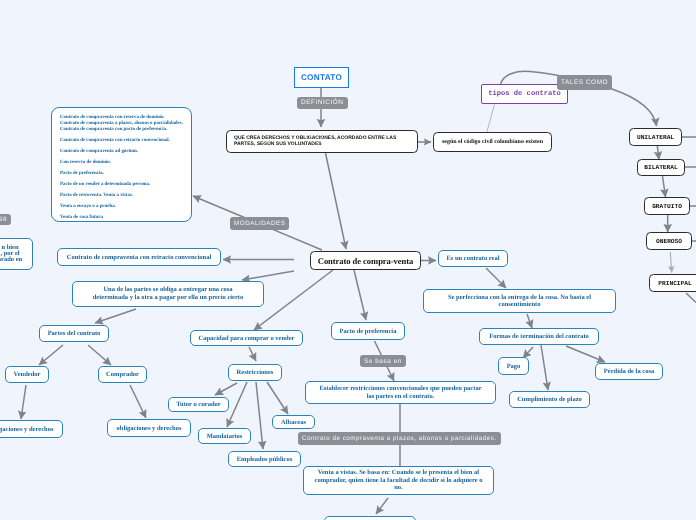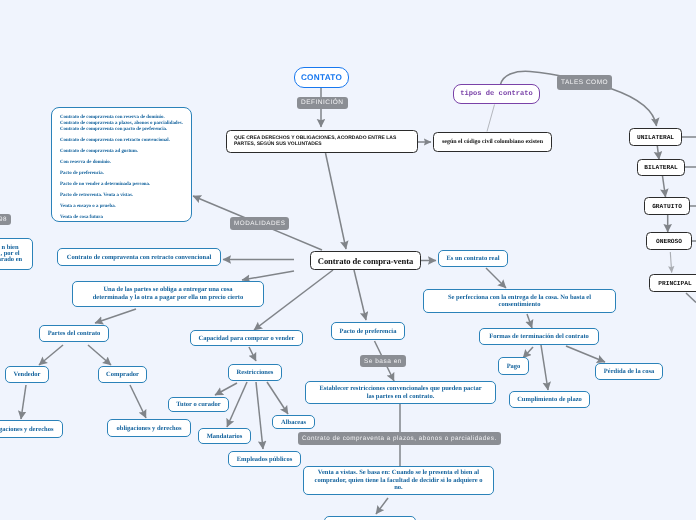--- a/index.html
+++ b/index.html
@@ -9,24 +9,24 @@
        font-family:"Liberation Serif", serif;}
   #canvas{position:relative;width:696px;height:520px;overflow:hidden;}
   svg.edges{position:absolute;left:0;top:0;width:696px;height:520px;overflow:visible;}
   .node{position:absolute;box-sizing:border-box;display:flex;align-items:center;
         justify-content:center;text-align:center;background:#fff;}
   
   .blue{border:1.5px solid #2b82b9;border-radius:5px;color:#14639d;
         font-weight:bold;font-family:"Liberation Serif",serif;}
   
   .black{border:1.9px solid #2b2b2b;border-radius:4.5px;color:#111;background:#fff;}
-  .blueoutline{border:1.8px solid #1878ef;border-radius:10px;color:#1878ef;
+  .blueoutline{border:1.8px solid #1878ef;border-radius:0;color:#1878ef;
         font-weight:bold;text-align:center;}
-  .purple{border:1.8px solid #7a42a8;border-radius:8px;color:#7a42a8;
-        font-weight:bold;font-family:"Liberation Mono",monospace;}
+  .purple{border:1.8px solid #7a42a8;border-radius:2px;color:#7a42a8;
+        font-weight:bold;font-family:"Liberation Mono",monospace;margin-left:28px;}
   .mono{font-family:"Liberation Mono",monospace;font-weight:bold;}
   .label{position:absolute;box-sizing:border-box;background:#8b8e94;color:#f2f2f4;
         border-radius:3px;display:inline-flex;align-items:center;justify-content:center;
         font-family:"Liberation Sans",sans-serif;letter-spacing:.5px;white-space:nowrap;
         padding:0 4px;font-size:6.5px;}
   .listbox{position:absolute;box-sizing:border-box;background:#fff;border:1.5px solid #2b82b9;
         border-radius:8px;color:#14639d;font-weight:bold;font-family:"Liberation Serif",serif;}
   .listbox p{margin:0 0 5.3px 0;}
 </style>
 </head>

